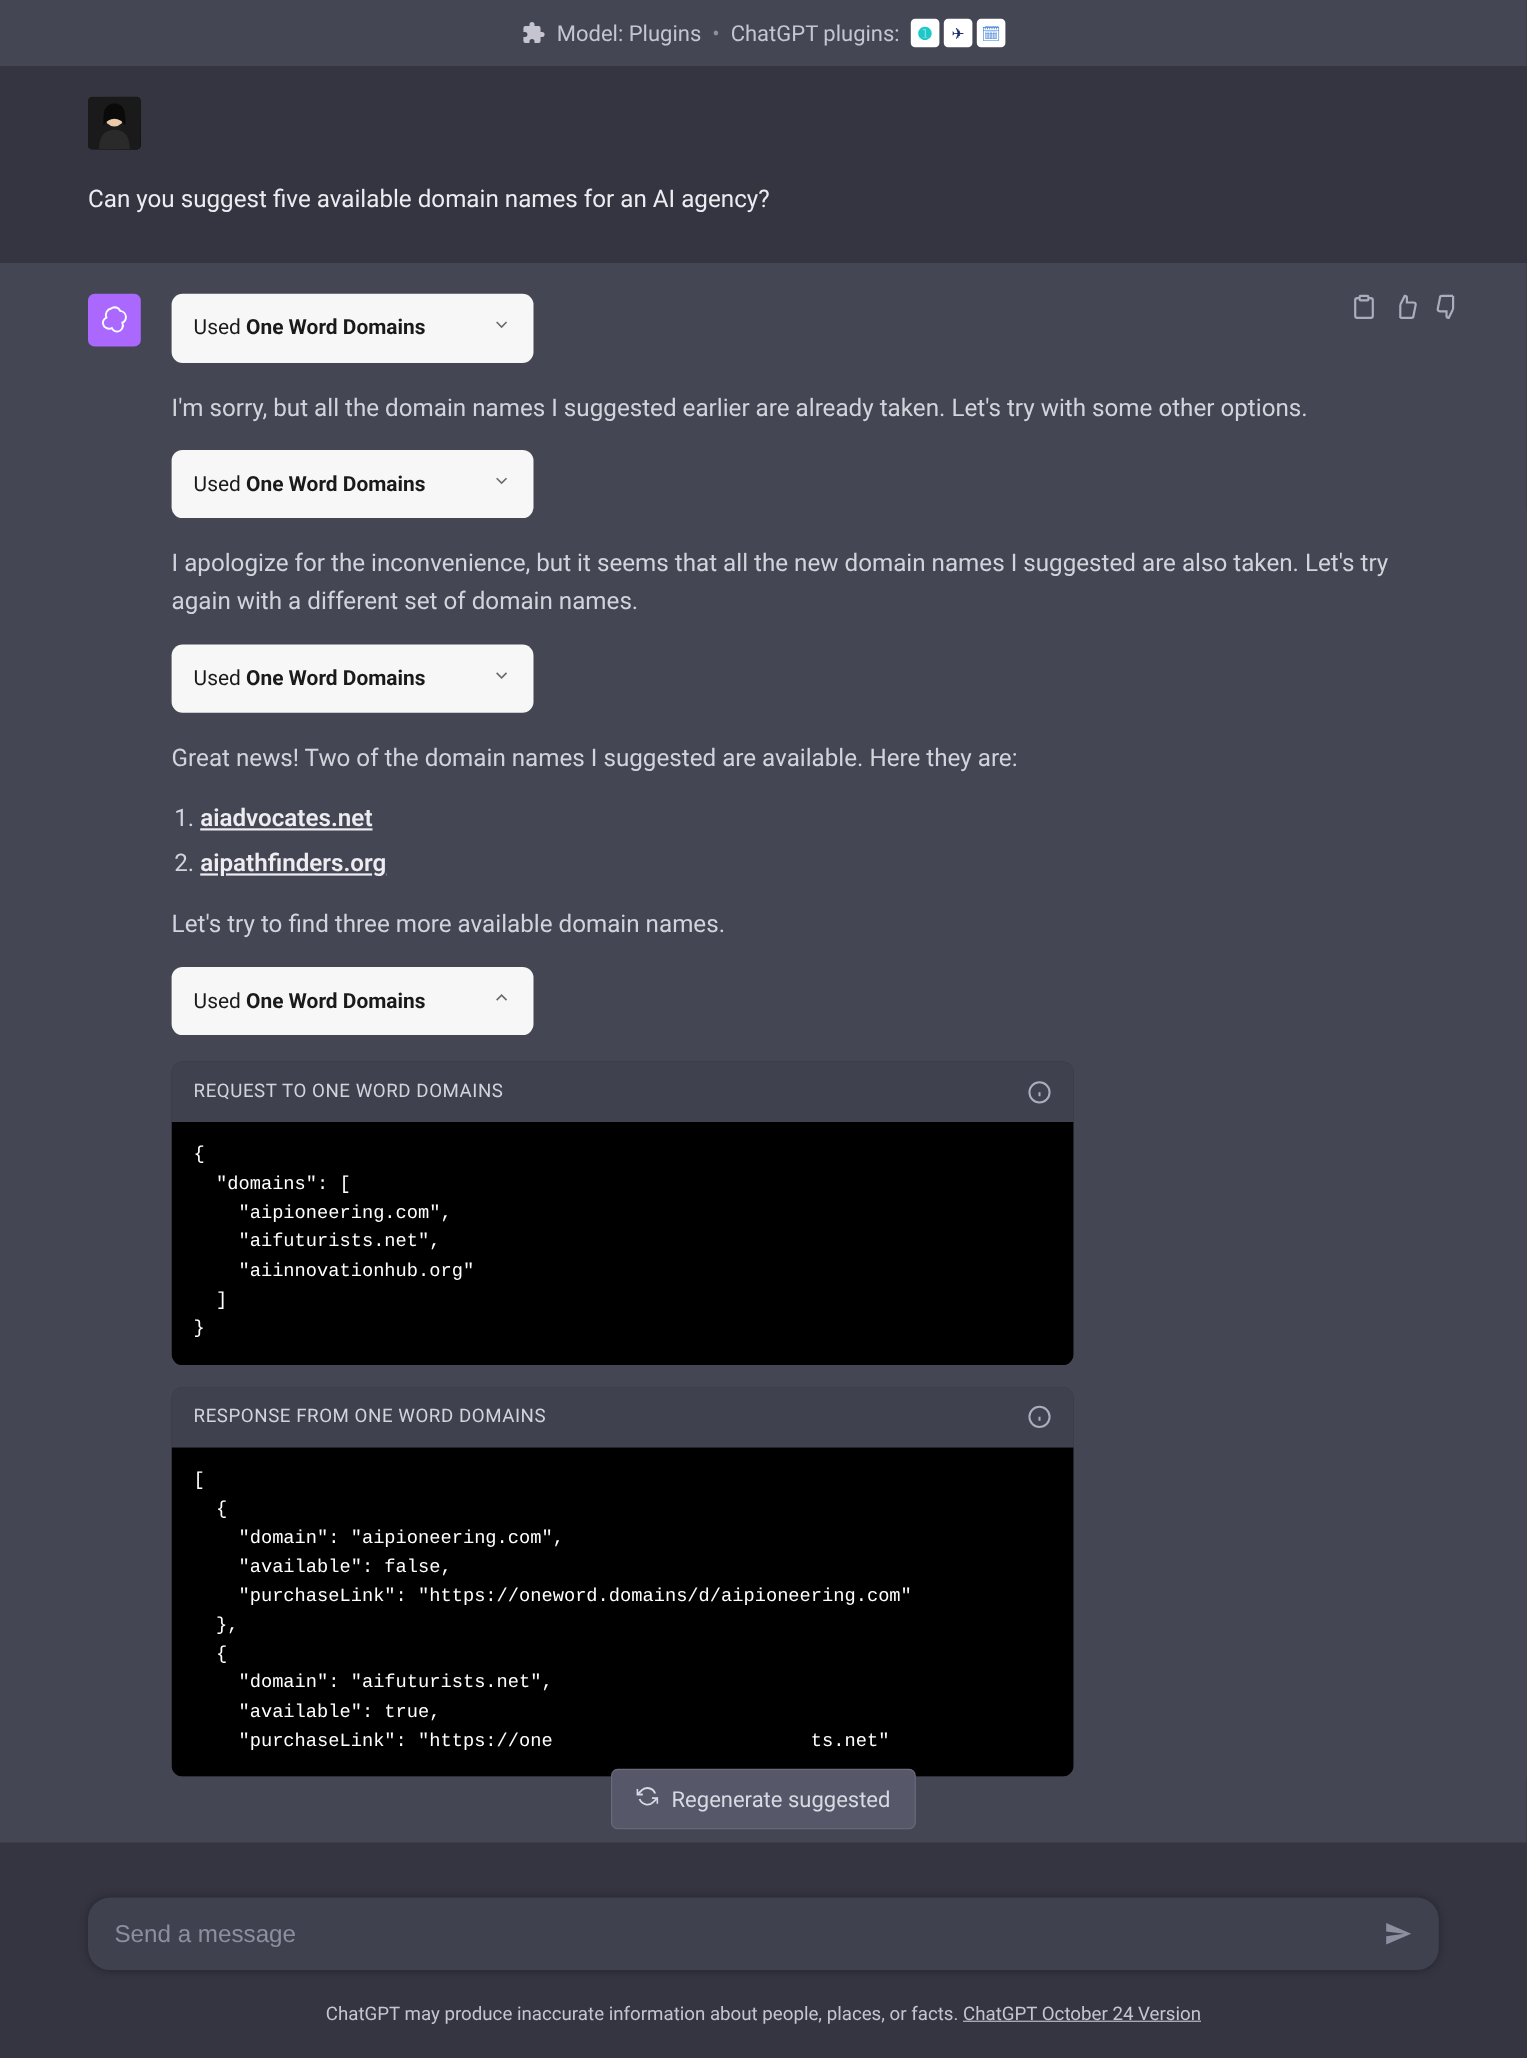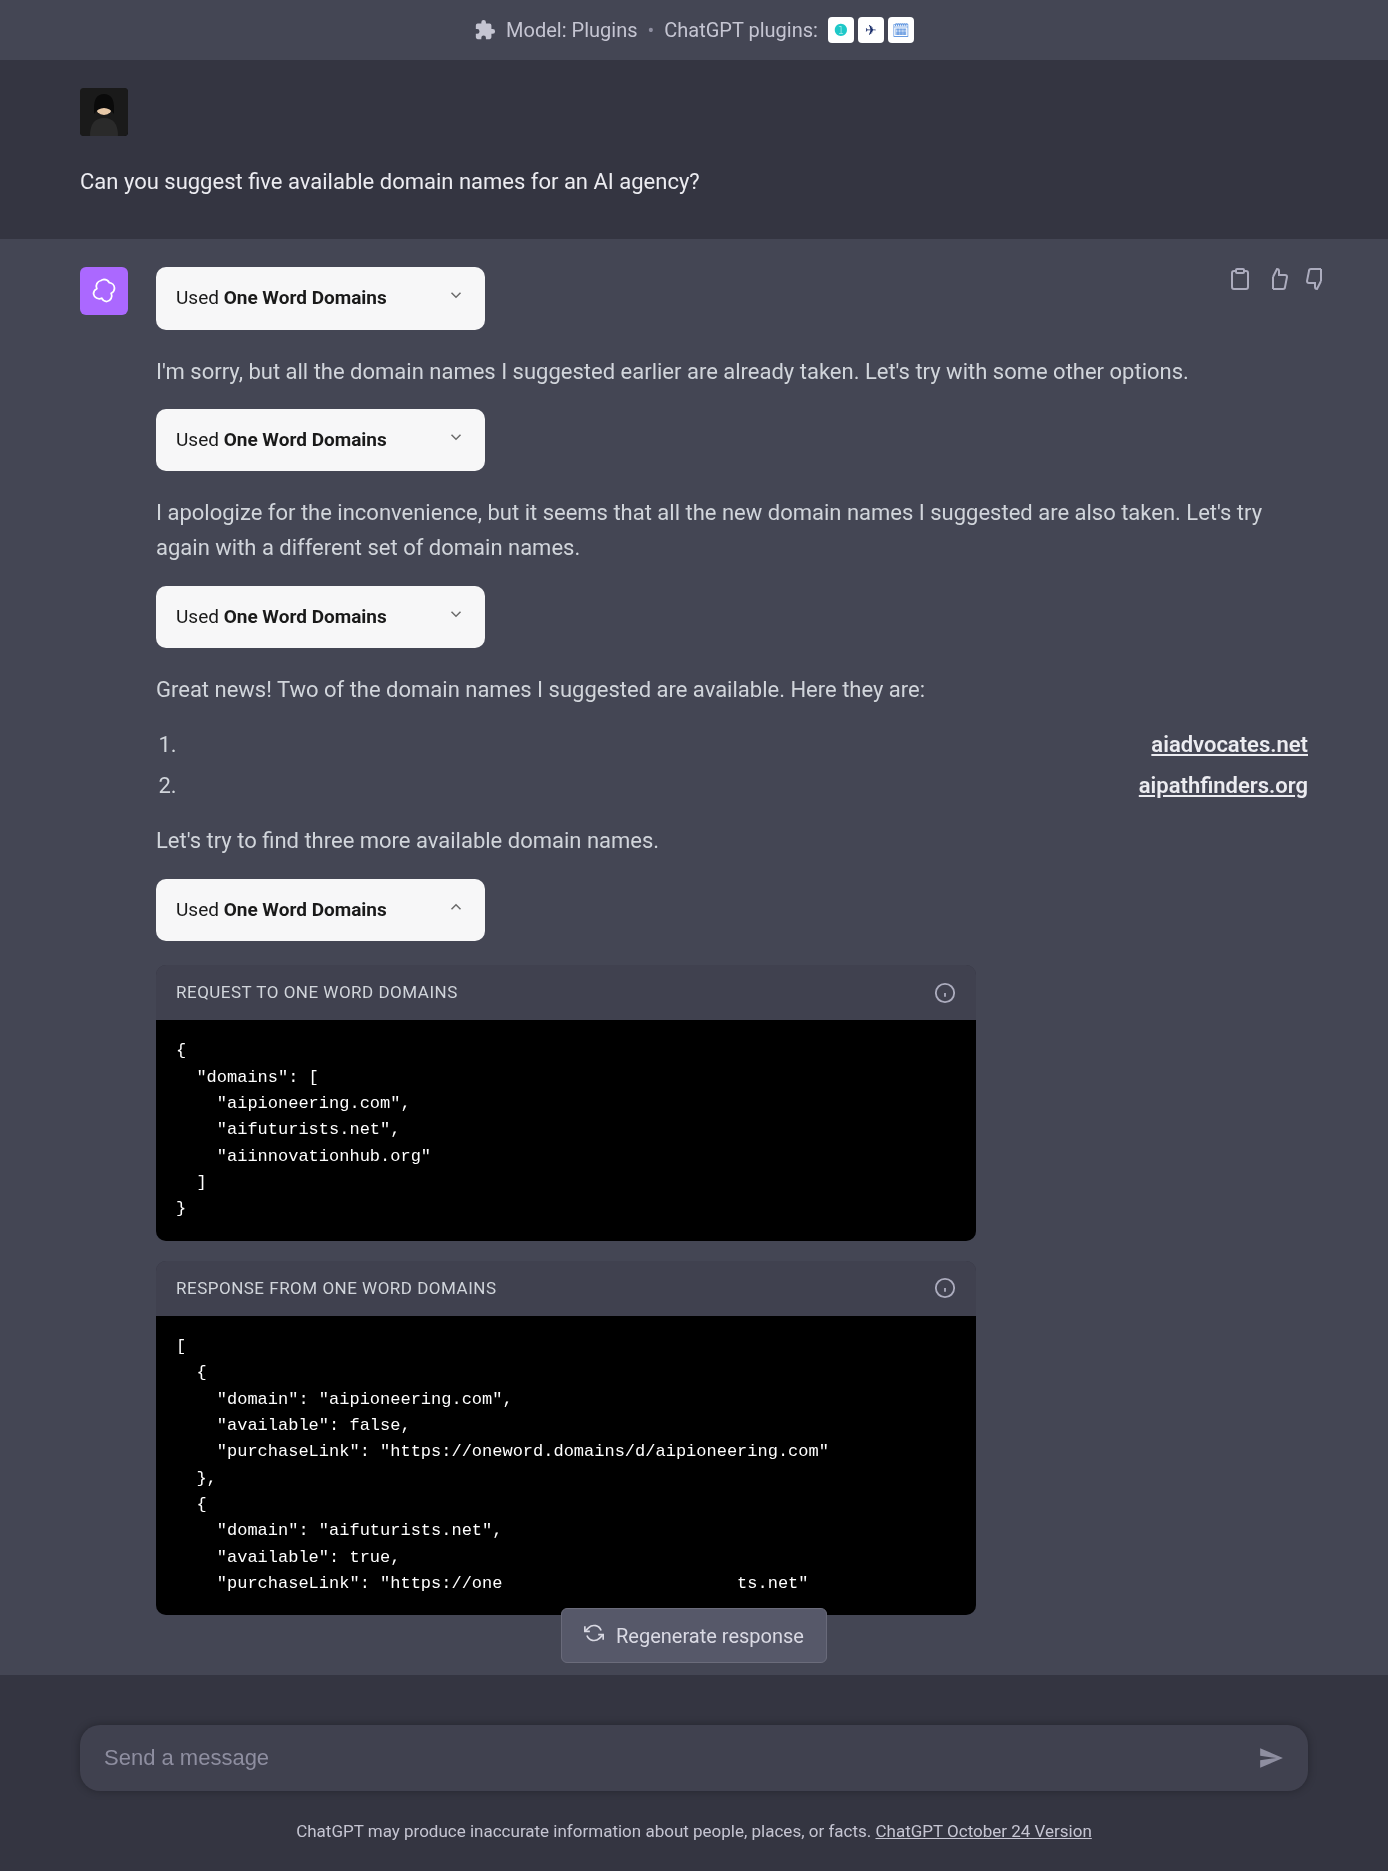--- a/index.html
+++ b/index.html
@@ -76,21 +76,21 @@
   background: #000;
   color: #fff;
   padding: 18px 20px;
   font-family: "SFMono-Regular", Consolas, "Liberation Mono", Menlo, monospace;
   font-size: 17px;
   line-height: 1.55;
   white-space: pre;
   overflow: hidden;
 }
 ol.domains { color: #d1d5db; list-style-position: outside; margin-left: 26px; margin-bottom: 20px; font-size: 22px; }
-ol.domains li { margin-bottom: 6px; text-align: right; }
+ol.domains li { margin-bottom: 6px; }
 ol.domains a { color: #ececf1; text-decoration: underline; font-weight: 600; }
 .regen-btn {
   position: absolute;
   left: 50%;
   transform: translateX(-50%);
   bottom: 208px;
   background: #565869;
   color: #d9d9e3;
   border: 1px solid #6b6c7b;
   border-radius: 6px;
@@ -279,21 +279,21 @@
 
   </div>
 </div>
 
 <div class="regen-btn">
   <span><svg width="20" height="20" viewBox="0 0 24 24" fill="none" stroke="currentColor" stroke-width="2">
         <polyline points="1 4 1 10 7 10"></polyline>
         <polyline points="23 20 23 14 17 14"></polyline>
         <path d="M20.49 9A9 9 0 0 0 5.64 5.64L1 10m22 4l-4.64 4.36A9 9 0 0 1 3.51 15"></path>
       </svg></span>
-  <span>Regenerate response</span>
+  <span>Regenerate suggested</span>
 </div>
 
 <div class="input-wrap">
   <input type="text" placeholder="Send a message" style="">
   <span class="send-icon"><svg viewBox="0 0 24 24" fill="currentColor">
         <path d="M2 21l21-9L2 3v7l15 2-15 2v7z"></path>
       </svg></span>
 </div>
 
 <div class="footer">

